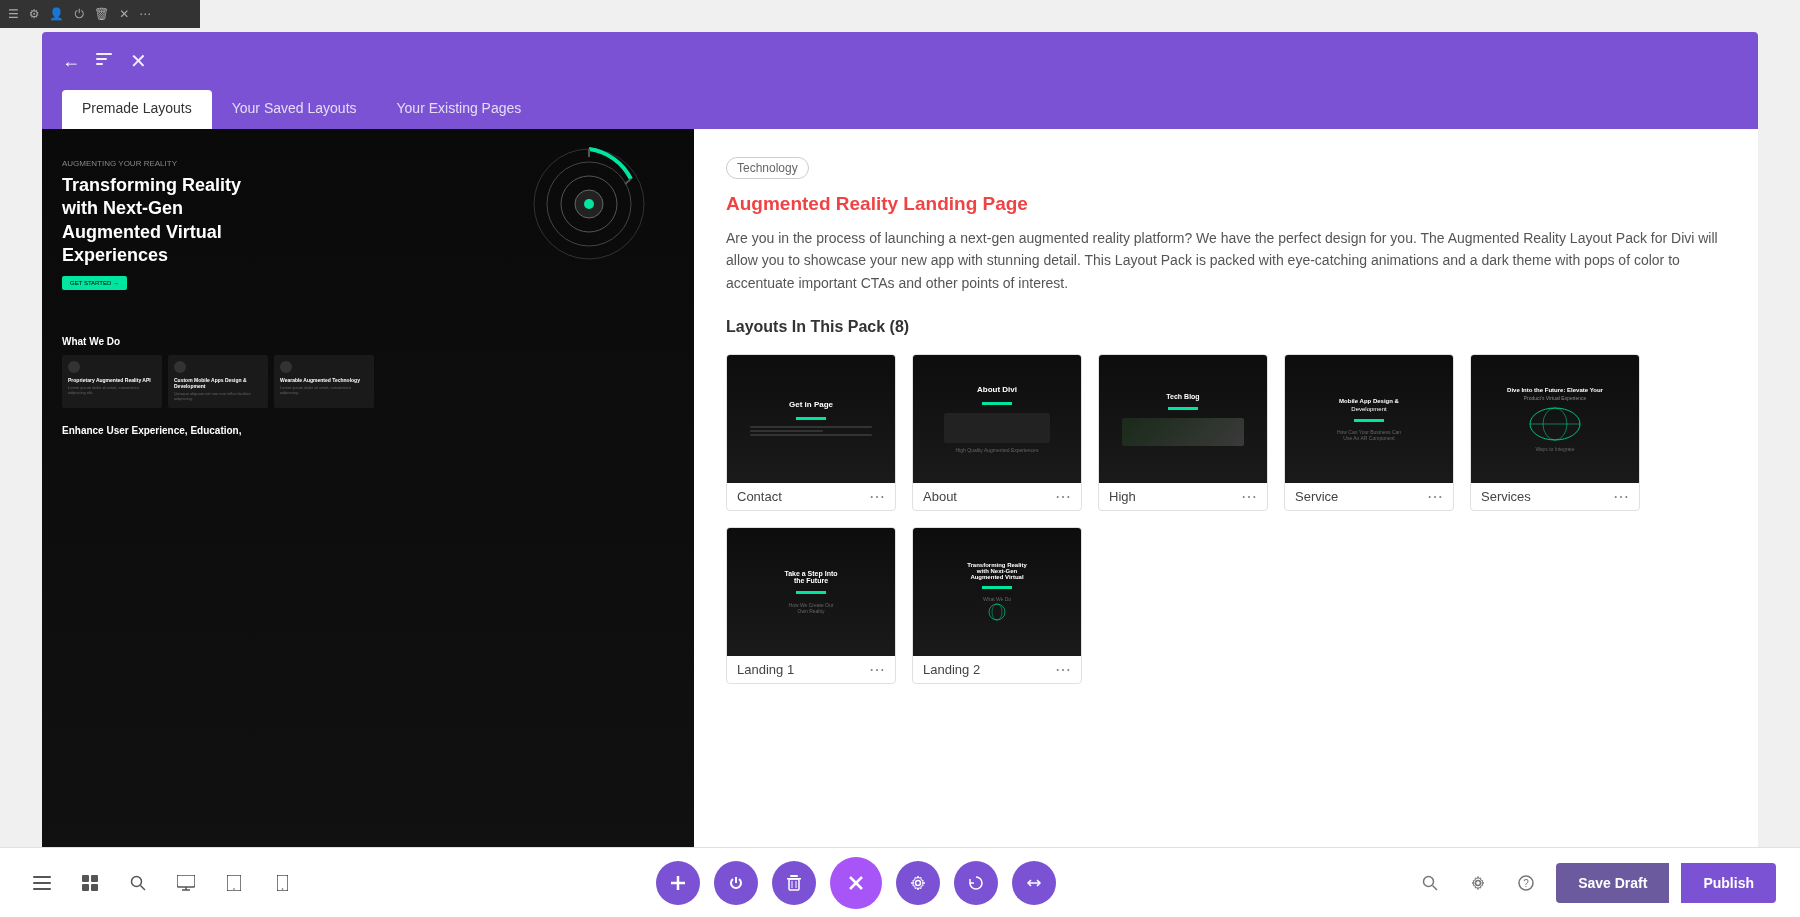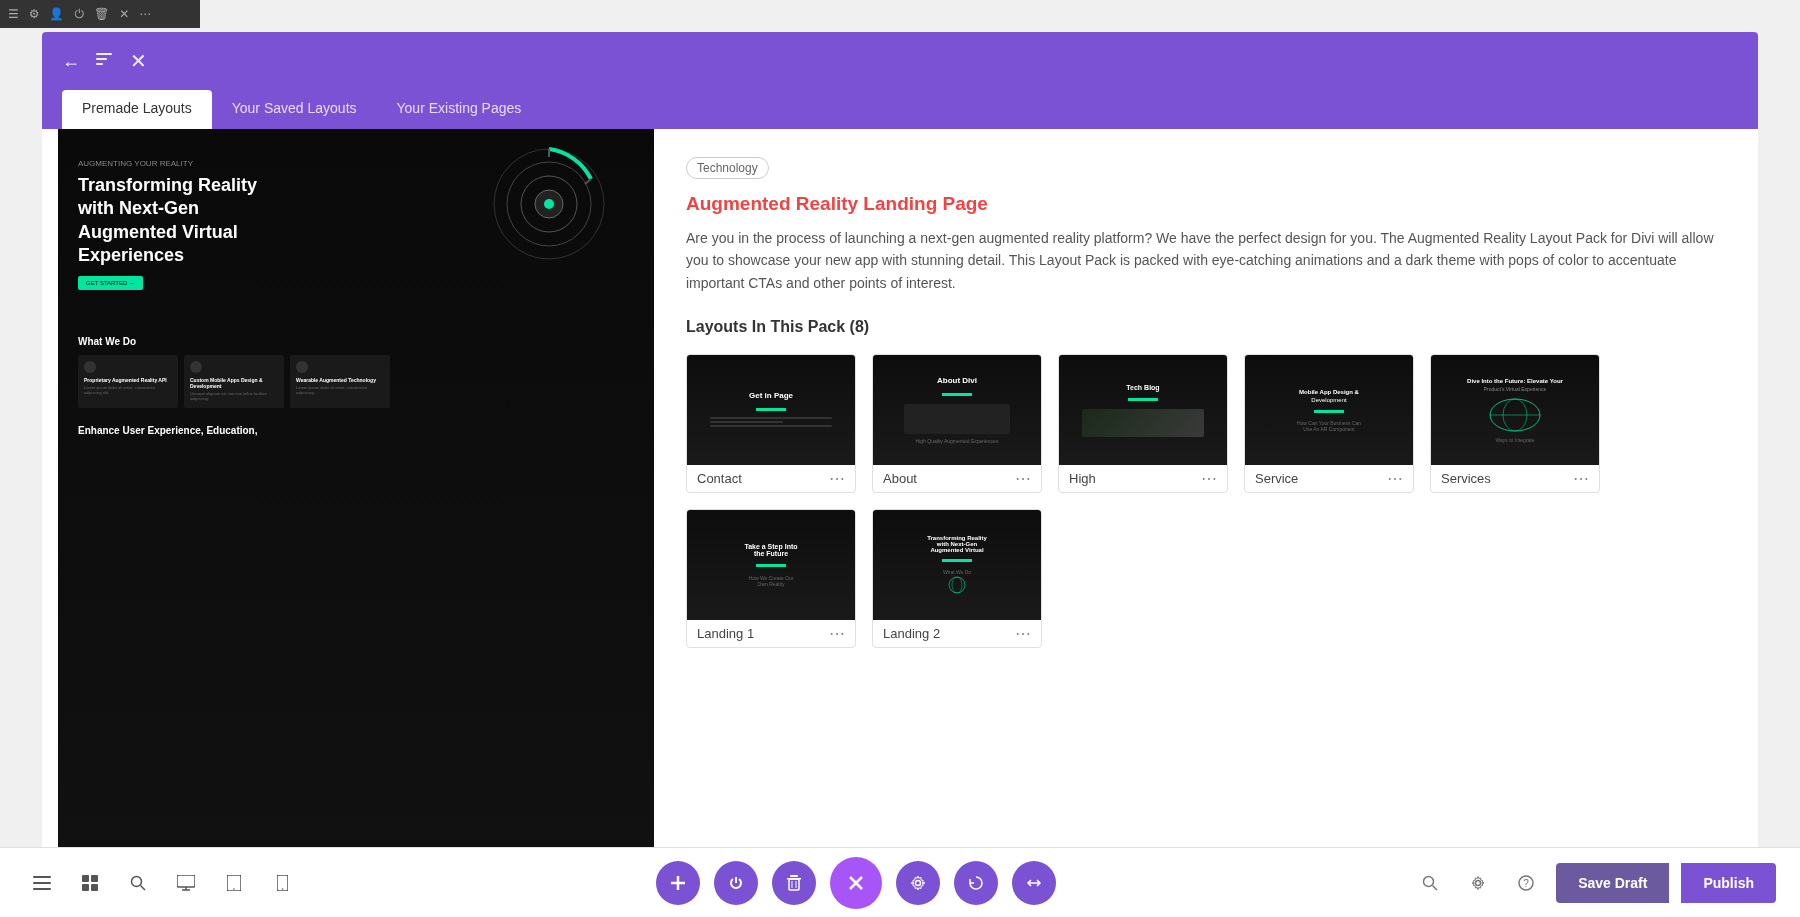--- a/index.html
+++ b/index.html
@@ -42,22 +42,22 @@
       border-radius: 4px 4px 0 0;
     }
 
     
     .modal-body {
       display: flex; flex: 1; overflow: hidden; background: #fff;
     }
 
     
     .layout-preview-col {
-      width: 596px; flex-shrink: 0; background: #111; display: flex;
-      flex-direction: column; overflow: hidden; margin-left: 16px;
+      width: 652px; flex-shrink: 0; background: #111; display: flex;
+      flex-direction: column; overflow: hidden;
     }
     .layout-preview-image {
       flex: 1; overflow: hidden; position: relative;
     }
     .preview-dark-bg {
       background: linear-gradient(180deg, #0a0a0a 0%, #111 100%);
       width: 100%; height: 100%; display: flex; flex-direction: column;
       align-items: flex-start; padding: 20px; color: #fff; overflow: hidden;
     }
     .preview-header-section { padding: 10px 0 20px; }
@@ -110,21 +110,21 @@
 
     
     .layouts-grid {
       display: flex; flex-wrap: wrap; gap: 16px;
     }
     .layout-thumb-card {
       width: 170px; border: 1px solid #e0e0e0; border-radius: 4px; overflow: hidden;
       background: #fff; cursor: pointer;
     }
     .layout-thumb-img {
-      width: 100%; height: 110px; background: #c4b5fd; overflow: hidden;
+      width: 100%; height: 128px; background: #c4b5fd; overflow: hidden;
       position: relative;
     }
     .layout-thumb-dark {
       width: 100%; height: 100%; background: linear-gradient(180deg, #0d0d0d, #1a1a1a);
       display: flex; flex-direction: column; align-items: center; justify-content: center;
       color: #fff; font-size: 7px; text-align: center; padding: 8px;
     }
     .layout-thumb-footer {
       display: flex; align-items: center; justify-content: space-between;
       padding: 4px 10px; font-size: 13px; color: #444;

